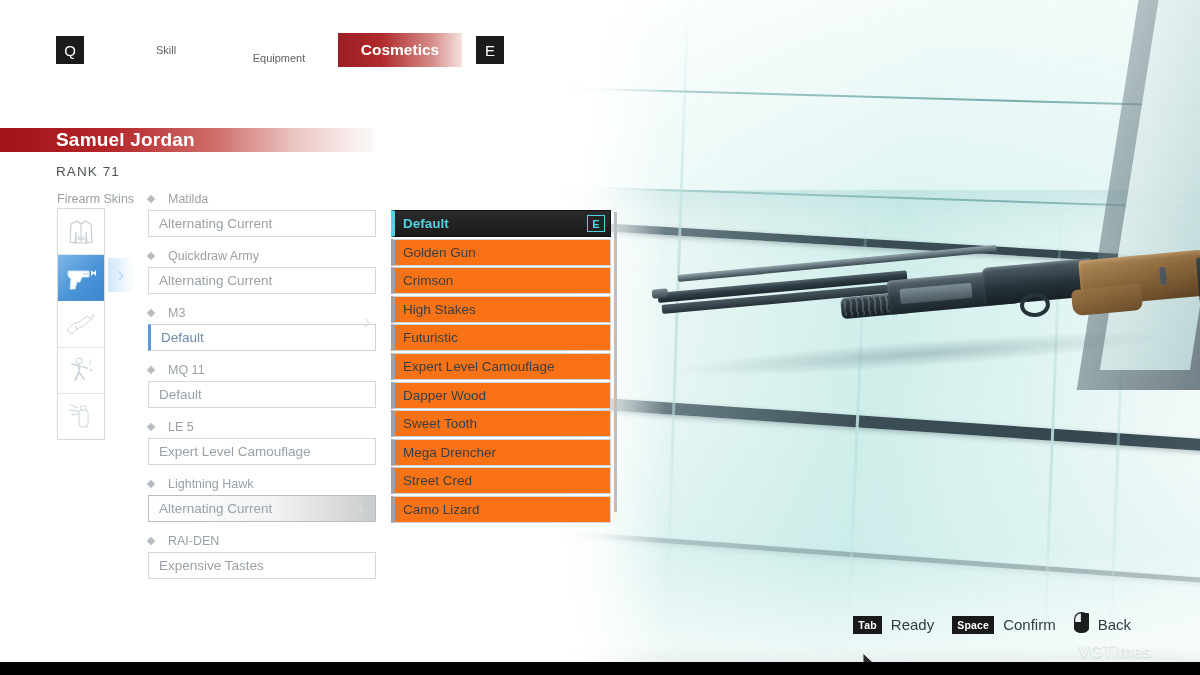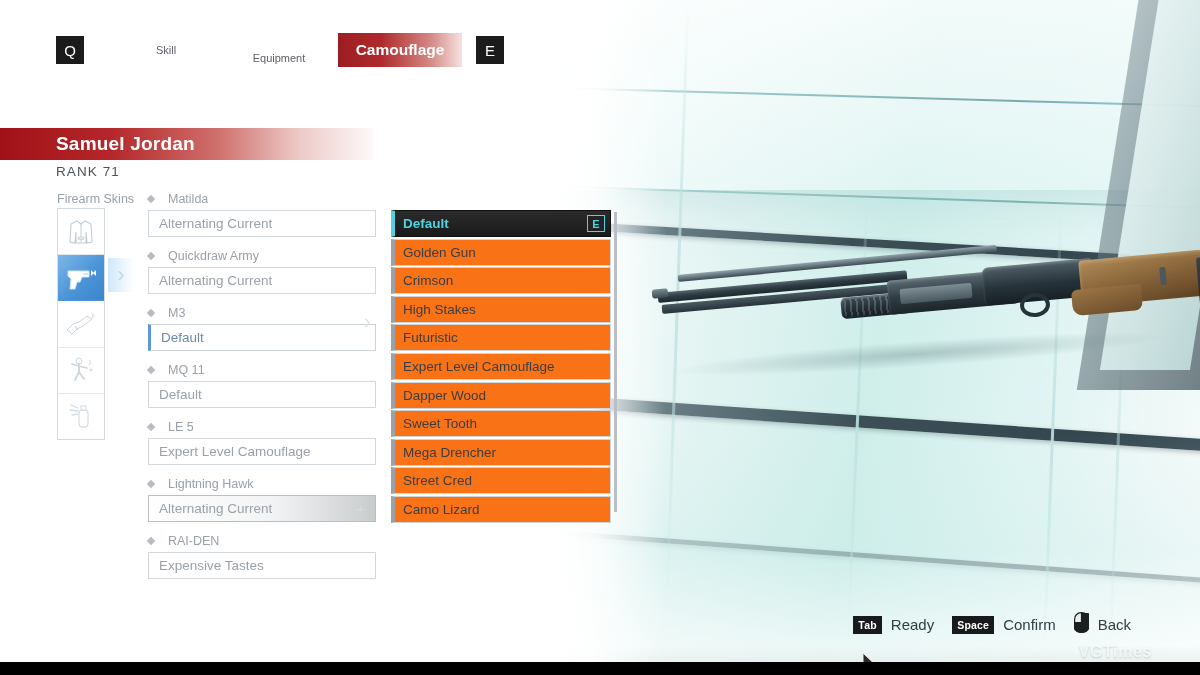--- a/index.html
+++ b/index.html
@@ -163,21 +163,21 @@
   #tab-equipment { width:118px;margin-top:16px; }
   #tab-cosmetics {
     width:124px; color:#ffffff; font-weight:bold; font-size:15.5px;
     background:linear-gradient(90deg,#9b1d22 0%, #b02a2c 35%, #d48a86 75%, #f6e2df 100%);
     margin-right:14px;
   }
   #nav-q { margin-right:28px; }
 
   
   #banner {
-    position:absolute; left:0; top:128px; width:374px; height:32px;
+    position:absolute; left:0; top:128px; width:374px; height:24px;
     background:linear-gradient(90deg,#a01217 0%, #b5272a 30%, #cf6f6c 58%, #eccac7 80%, #fdfafa 100%);
     display:flex; align-items:center; padding-left:56px;
   }
   #player-name { color:#fff; font-size:19px; font-weight:bold; letter-spacing:.2px; }
   #player-rank {
     position:absolute; left:56px; top:164px;
     font-size:13.5px; color:#4e5357; letter-spacing:1.1px;
   }
 
   
@@ -327,21 +327,21 @@
     <div class="w-part stock-lower"></div>
     <div class="w-part stock-slot"></div>
     <div class="w-part butt-plate"></div>
   </div>
 </div>
 
 <div id="topnav">
   <div id="nav-q" class="keycap">Q</div>
   <div id="tab-skill" class="navtab">Skill</div>
   <div id="tab-equipment" class="navtab">Equipment</div>
-  <div id="tab-cosmetics" class="navtab">Camouflage</div>
+  <div id="tab-cosmetics" class="navtab">Cosmetics</div>
   <div id="nav-e" class="keycap">E</div>
 </div>
 
 <div id="banner">
   <div id="player-name">Samuel Jordan</div>
 </div>
 <div id="player-rank">RANK 71</div>
 
 <div id="rail-title">Firearm Skins</div>
 <div id="rail">

